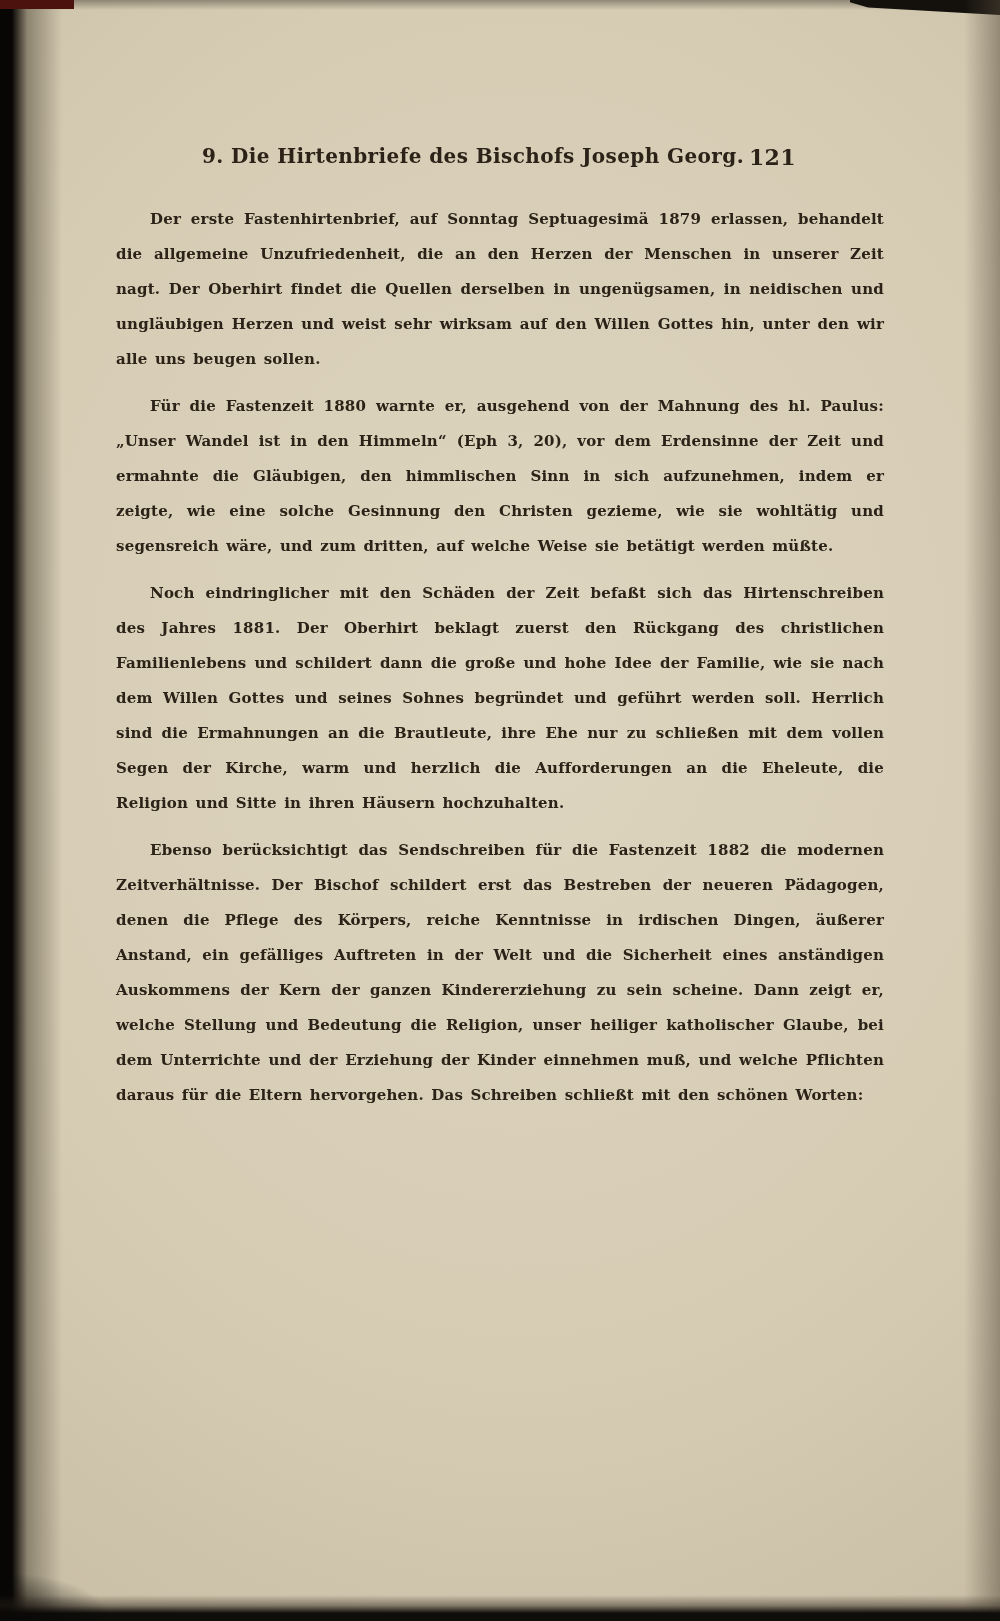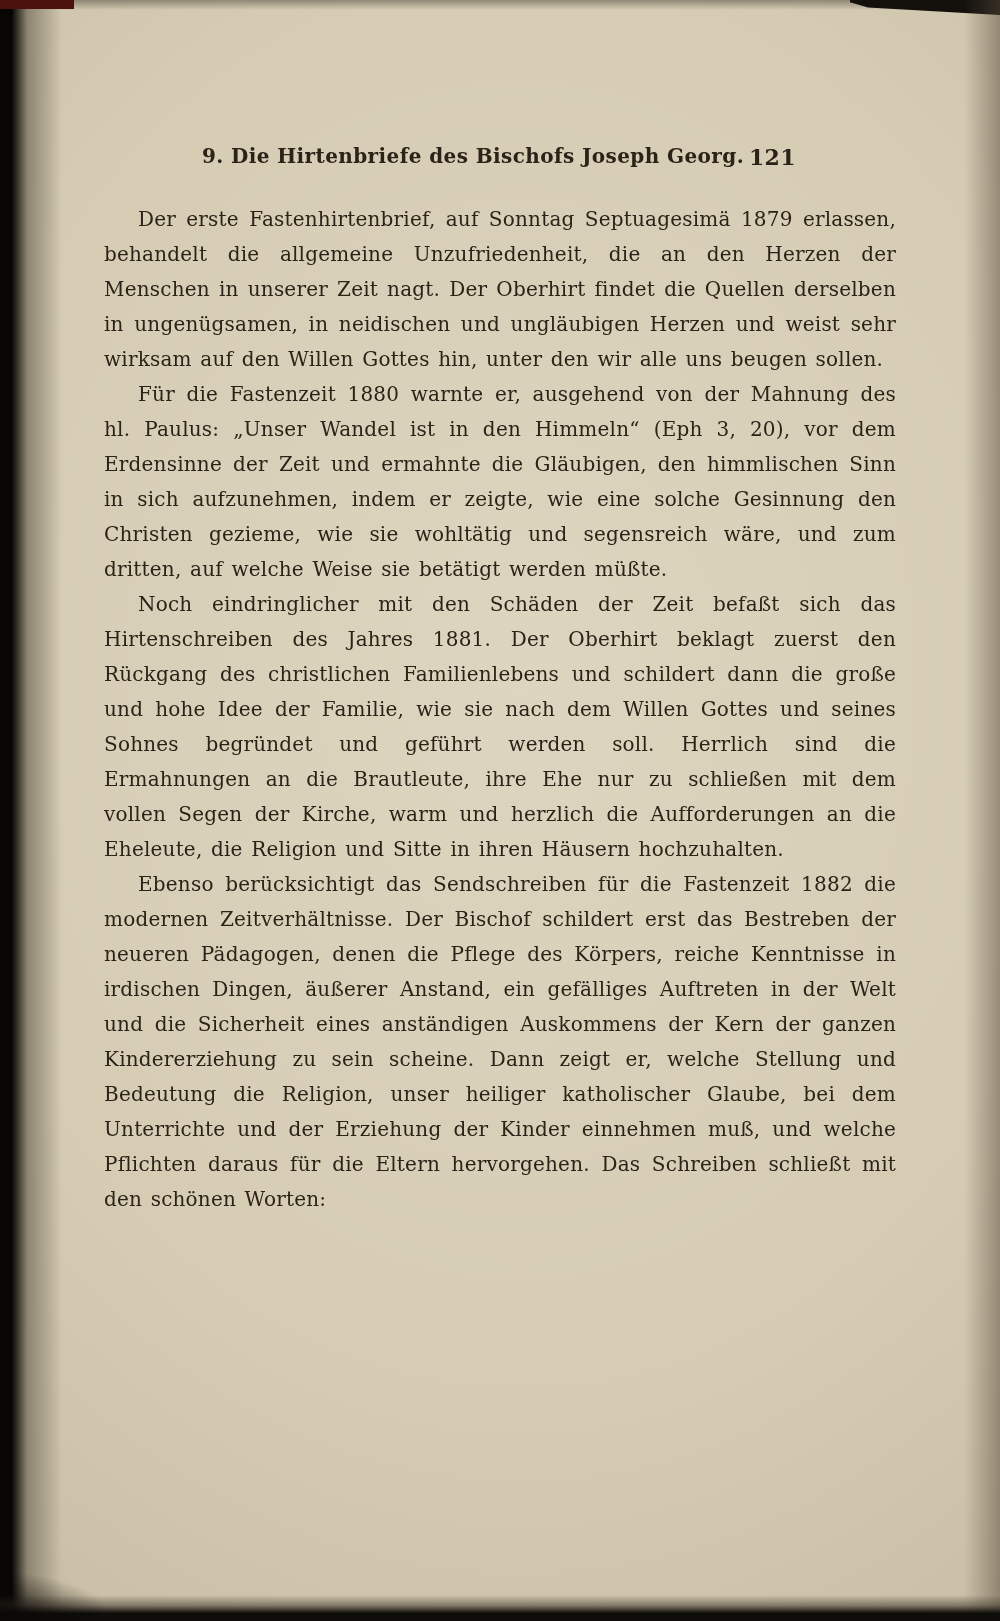--- a/index.html
+++ b/index.html
@@ -72,23 +72,23 @@
     margin-bottom: 30px;
     font-size: 20px;
     font-weight: bold;
     letter-spacing: 0.4px;
     white-space: nowrap;
   }
   .header-title { position: absolute; left: 98px; top: 2px; }
   .page-number  { position: absolute; right: 100px; top: 2px; font-size: 22px; }
 
   .body-paragraph {
-    margin: 0;
-    font-size: 20px;
-    font-weight: normal;
+    margin: 12px;
+    font-size: 15px;
+    font-weight: bold;
     line-height: 35px;
     text-align: justify;
     text-indent: 34px;
     letter-spacing: 0.2px;
     word-spacing: 2px;
   }
 </style>
 </head>
 <body>
 

